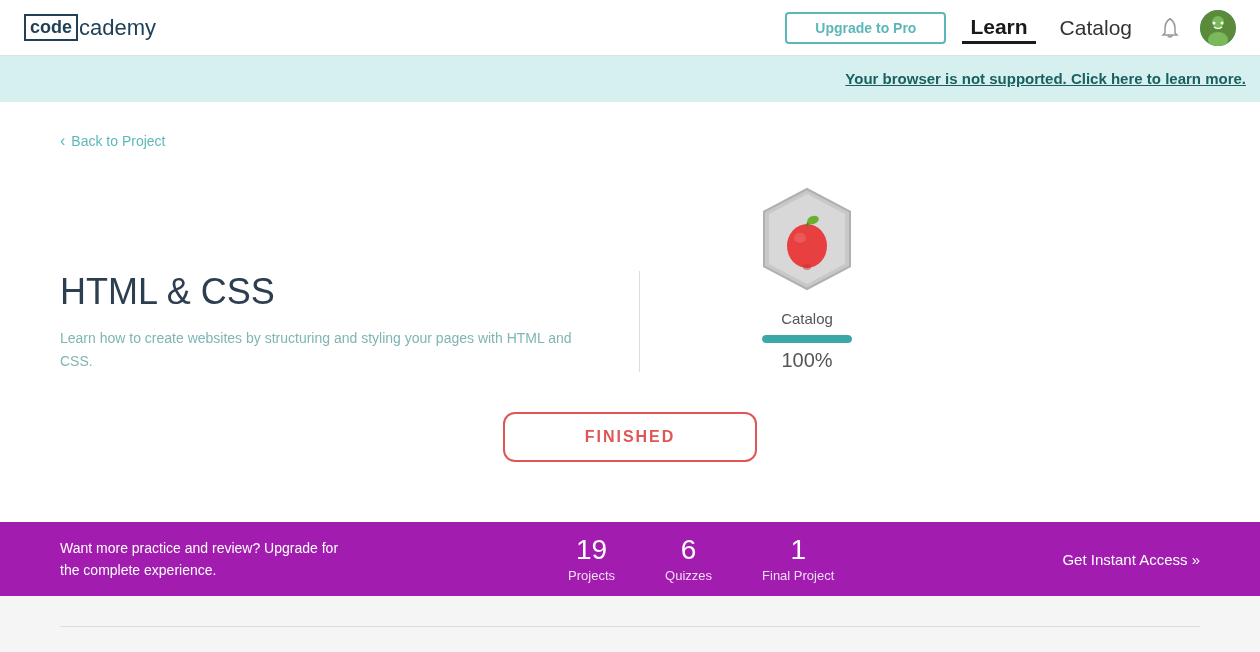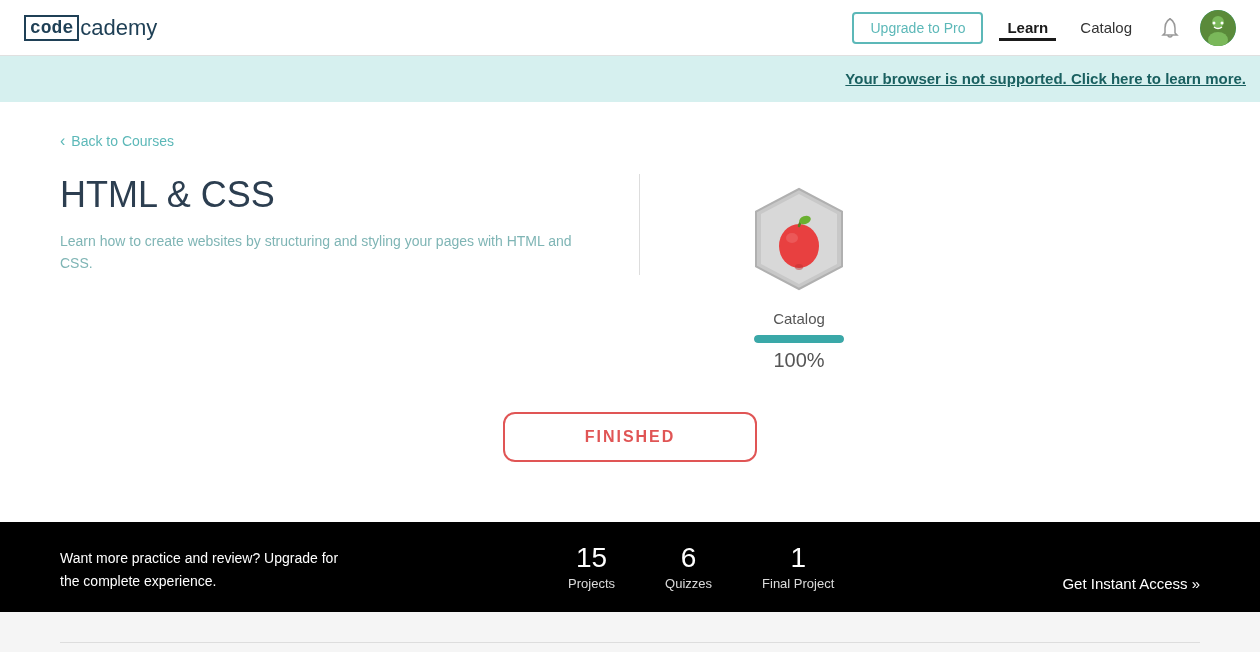--- a/index.html
+++ b/index.html
@@ -22,40 +22,39 @@
       font-size: 22px;
       font-weight: 400;
       color: #1f4056;
     }
     .logo-code {
       border: 2px solid #1f4056;
       padding: 1px 4px;
       font-weight: 700;
       font-size: 18px;
       margin-right: 1px;
-      font-family: Liberation Mono, monospace;
     }
     .navbar-right {
       display: flex;
       align-items: center;
       gap: 16px;
     }
     .upgrade-btn {
       border: 2px solid #5cb8b8;
       color: #5cb8b8;
       background: #fff;
-      padding: 6px 16px;
+      padding: 6px 28px;
       border-radius: 4px;
       font-size: 14px;
-      font-weight: 400;
+      font-weight: 700;
       cursor: pointer;
       text-align: right;
     }
     .nav-link {
-      font-size: 15px;
+      font-size: 21px;
       color: #333;
       text-decoration: none;
       cursor: pointer;
       padding: 4px 8px;
     }
     .nav-link.active {
       color: #1a1a1a;
       font-weight: 600;
       border-bottom: 3px solid #1a1a1a;
       padding-bottom: 2px;
@@ -110,22 +109,22 @@
       margin-bottom: 24px;
       text-decoration: none;
     }
     .back-link .chevron {
       margin-right: 6px;
       font-size: 16px;
     }
 
     .course-header {
       display: flex;
-      align-items: flex-start;
-      gap: 4px;
+      align-items: flex-end;
+      gap: 12px;
     }
 
     .course-info {
       flex: 1;
       padding-right: 40px;
       border-right: 1px solid #ddd;
       max-width: 580px;
     }
 
     .course-title {
@@ -195,24 +194,24 @@
       padding: 14px 80px;
       font-size: 16px;
       font-weight: 600;
       letter-spacing: 2px;
       cursor: pointer;
       border-radius: 12px;
     }
 
     
     .upgrade-banner {
-      background: #000000;
-      display: flex;
-      align-items: flex-end;
-      padding: 20px 60px;
+      background: #a21caf;
+      display: flex;
+      align-items: center;
+      padding: 12px 60px;
       gap: 60px;
     }
     .upgrade-text {
       color: #fff;
       font-size: 14px;
       line-height: 1.6;
       max-width: 280px;
     }
     .upgrade-stats {
       display: flex;
@@ -290,21 +289,21 @@
 </nav>
 
 <div class="browser-banner">
   <a>Your browser is not supported. Click here to learn more.</a>
 </div>
 
 <div class="main-content">
 
   <a class="back-link">
     <span class="chevron">‹</span>
-    <span>Back to Courses</span>
+    <span>Back to Project</span>
   </a>
 
   <div class="course-header">
     <div class="course-info">
       <h1 class="course-title">HTML &amp; CSS</h1>
       <p class="course-desc">Learn how to create websites by structuring and styling your pages with HTML and CSS.</p>
     </div>
 
     <div class="course-badge">
 
@@ -335,21 +334,21 @@
 
   <div class="finished-section">
     <button class="finished-btn">FINISHED</button>
   </div>
 </div>
 
 <div class="upgrade-banner">
   <p class="upgrade-text">Want more practice and review? Upgrade for the complete experience.</p>
   <div class="upgrade-stats">
     <div class="stat-item">
-      <span class="stat-number">15</span>
+      <span class="stat-number">19</span>
       <span class="stat-label">Projects</span>
     </div>
     <div class="stat-item">
       <span class="stat-number">6</span>
       <span class="stat-label">Quizzes</span>
     </div>
     <div class="stat-item">
       <span class="stat-number">1</span>
       <span class="stat-label">Final Project</span>
     </div>

